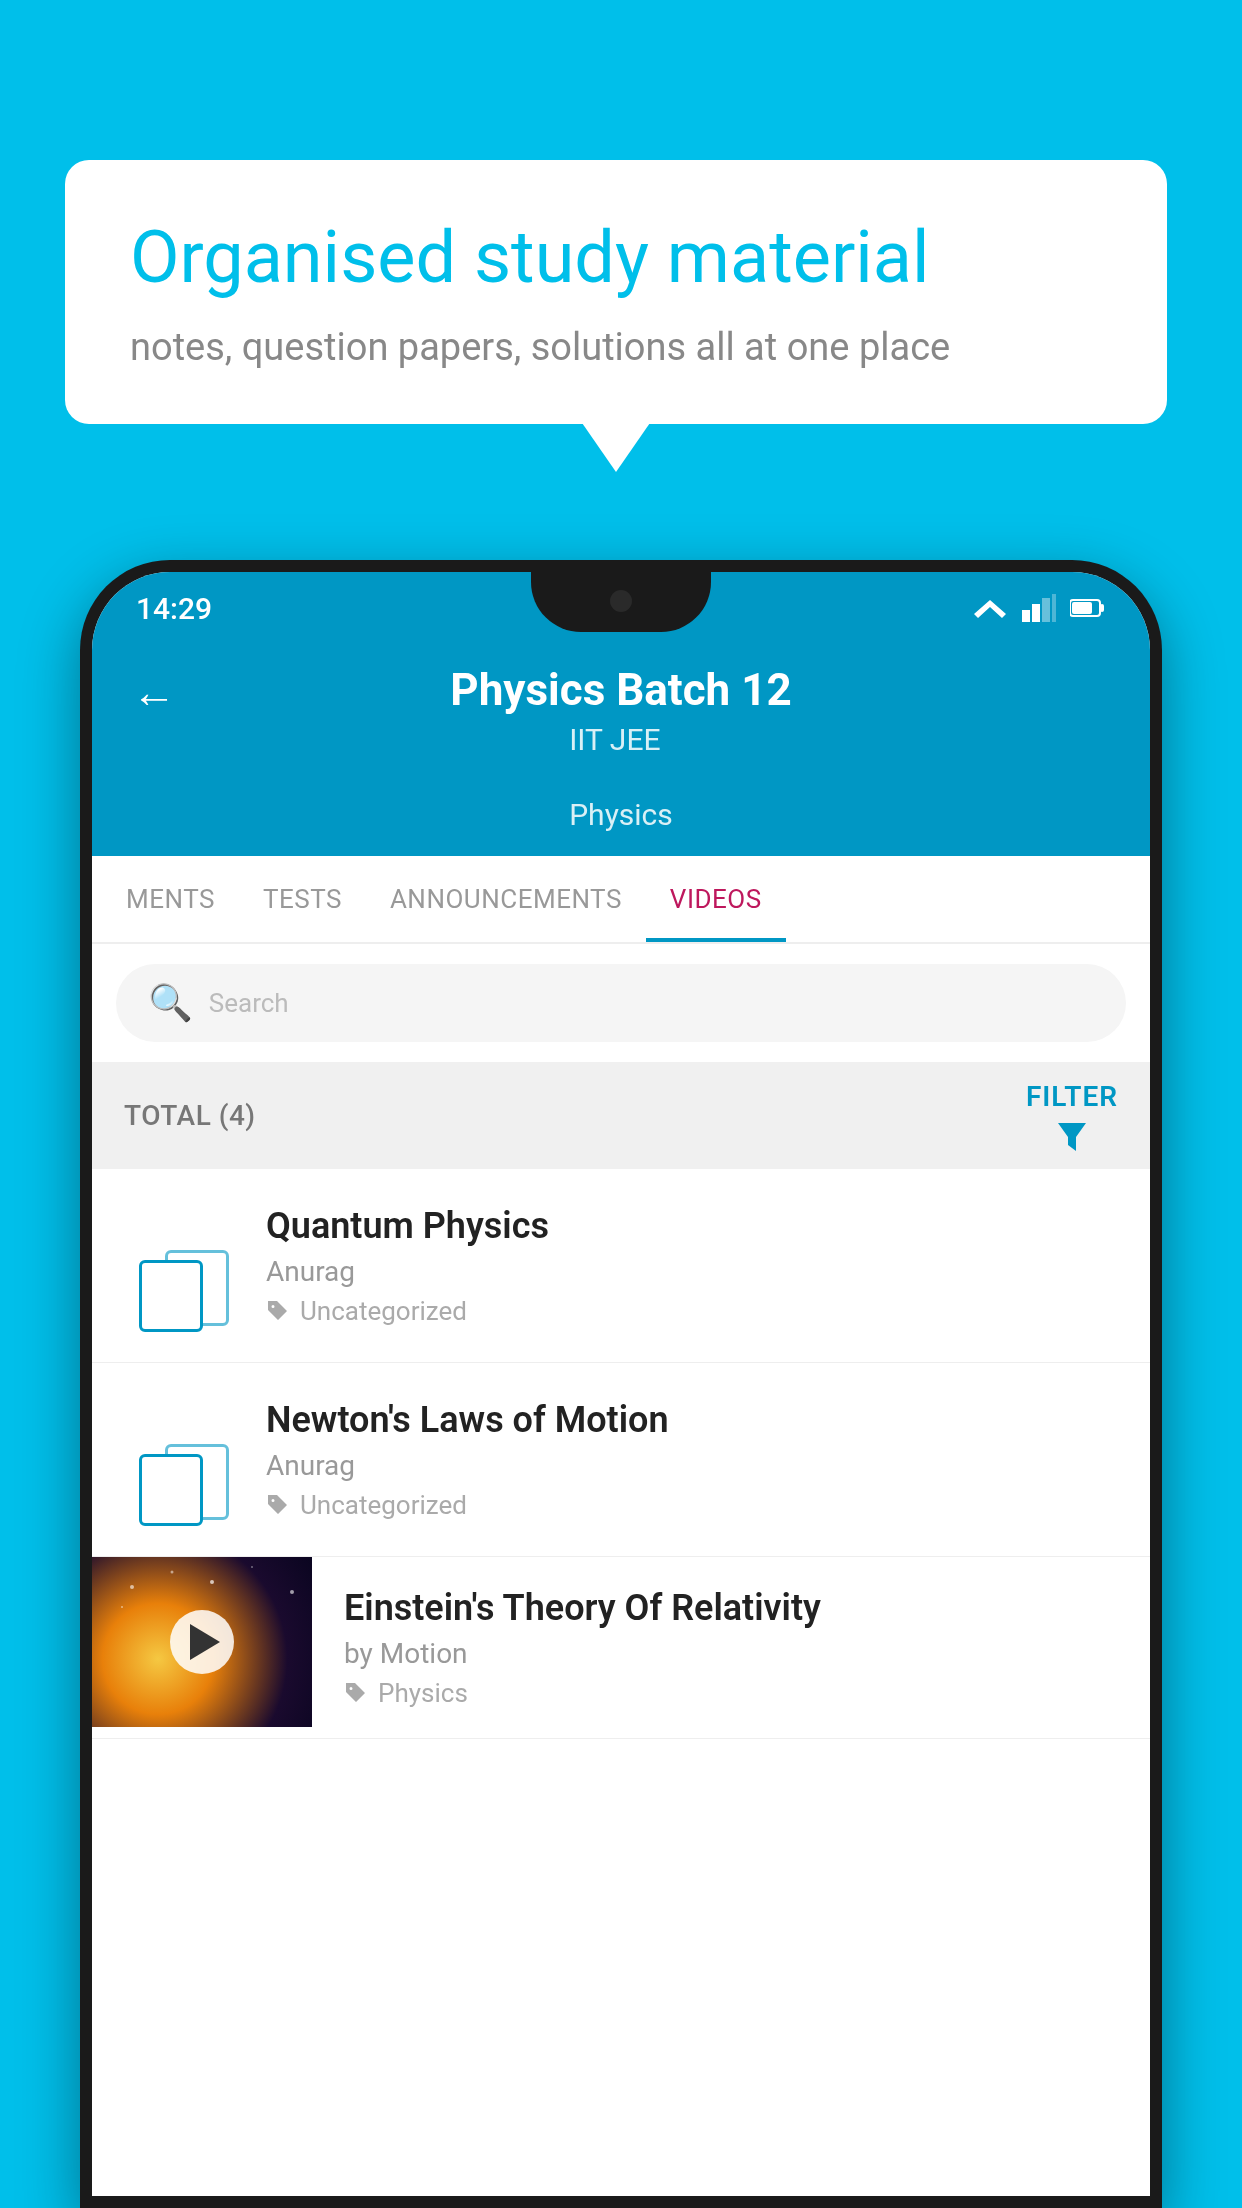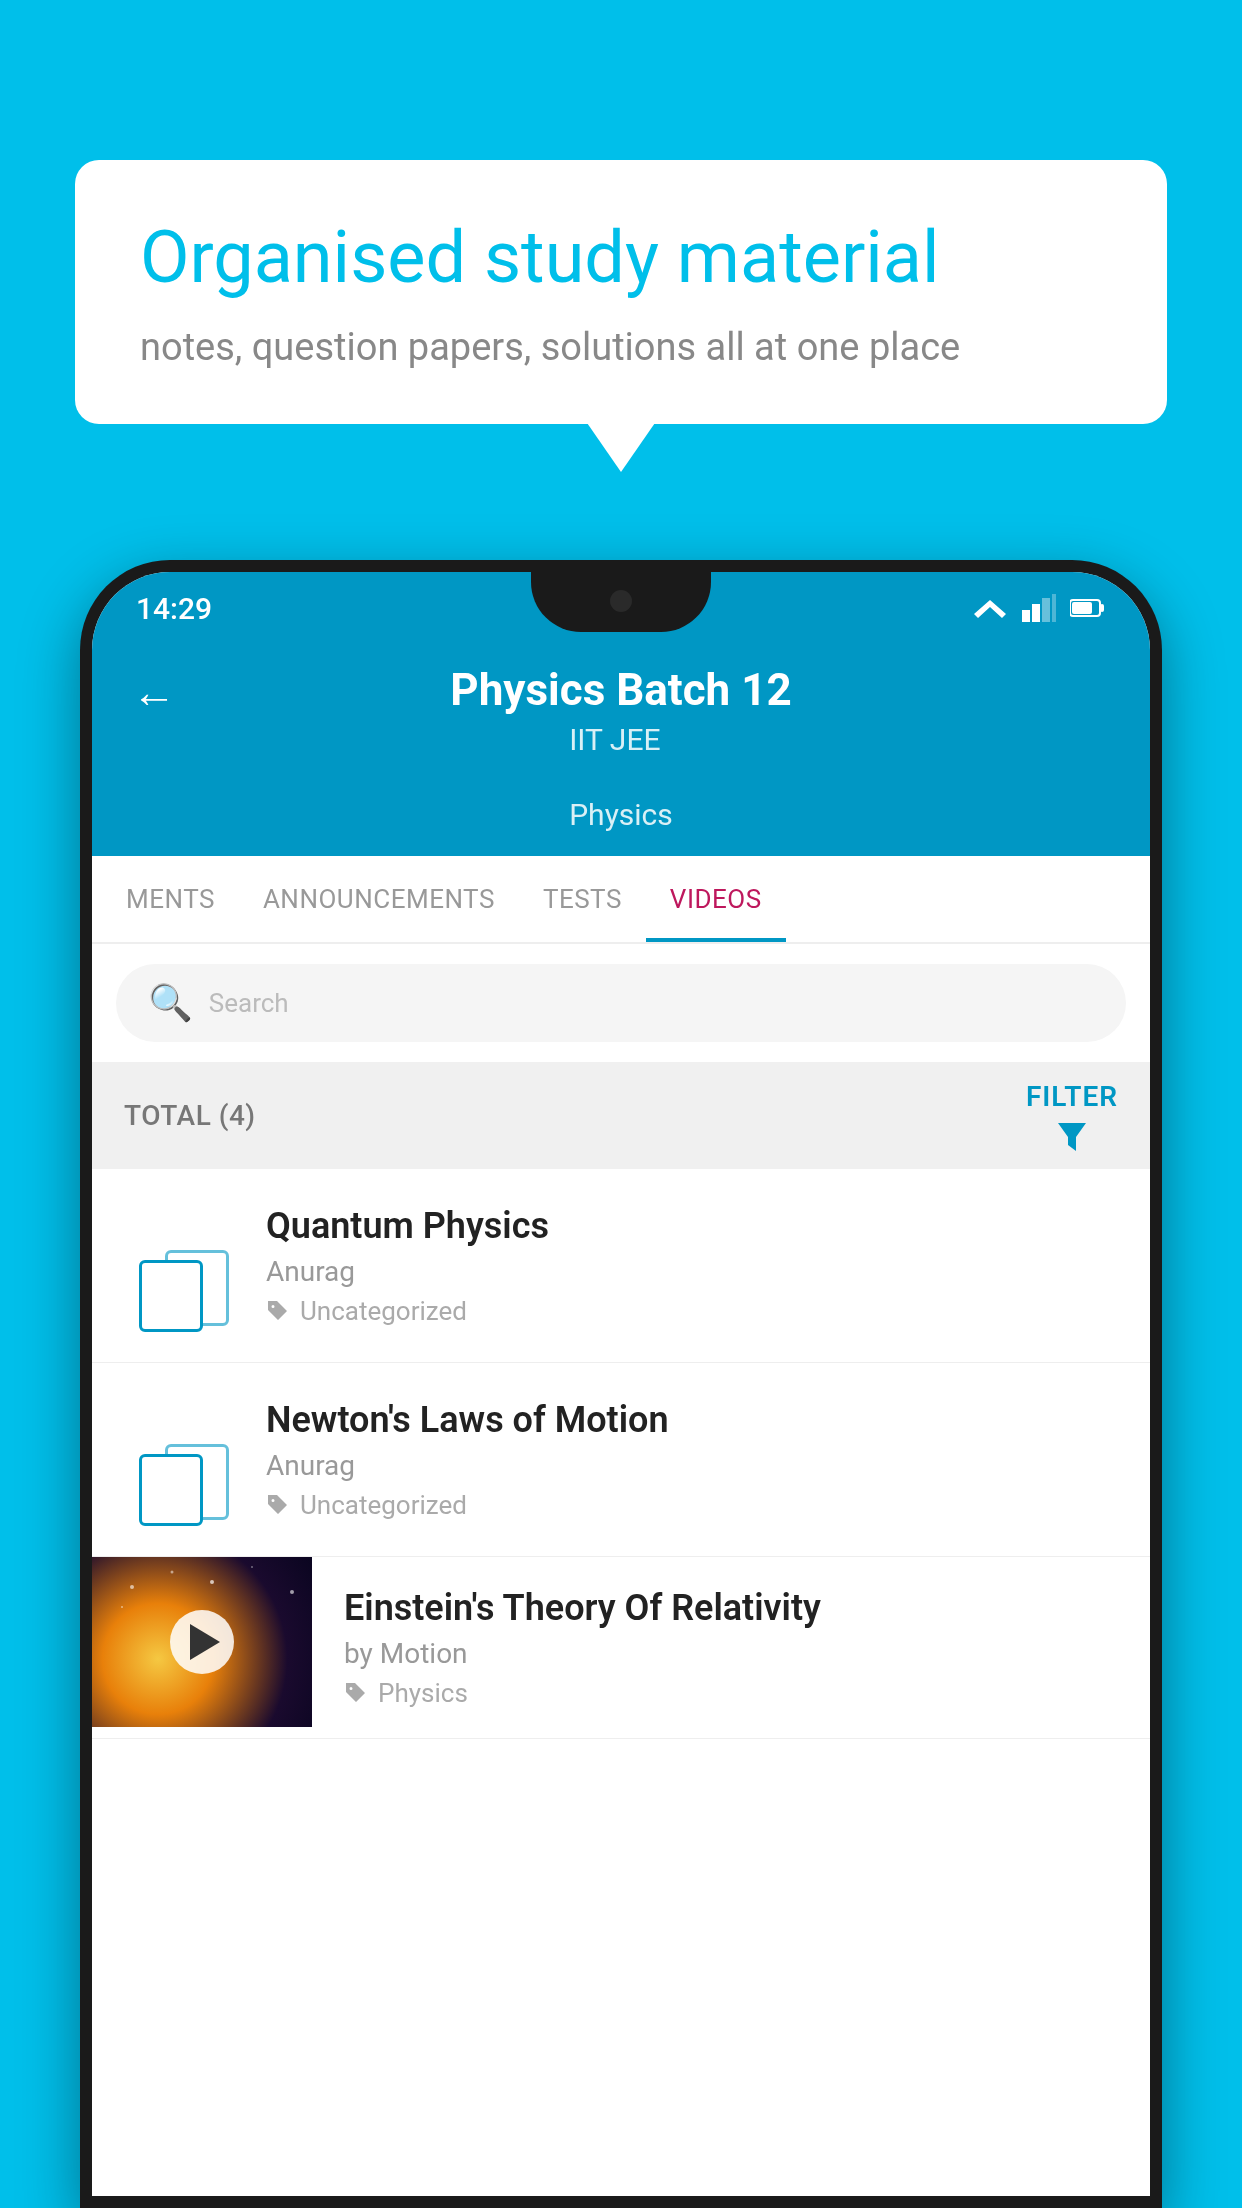--- a/index.html
+++ b/index.html
@@ -10,21 +10,21 @@
       background-color: #00BFEA;
       font-family: 'Roboto', Arial, sans-serif;
       overflow: hidden;
       position: relative;
     }
 
     
     .speech-bubble {
       position: absolute;
       top: 160px;
-      left: 75px;
+      left: 65px;
       right: 75px;
       background: white;
       border-radius: 24px;
       padding: 55px 65px;
     }
 
     .speech-bubble::after {
       content: '';
       position: absolute;
       bottom: -48px;
@@ -421,24 +421,24 @@
           <span> </span>
           <span>Physics</span>
         </div>
       </div>
 
       <div class="tabs">
         <div class="tab">
           <span>MENTS</span>
         </div>
         <div class="tab">
+          <span>TESTS</span>
+        </div>
+        <div class="tab">
           <span>ANNOUNCEMENTS</span>
-        </div>
-        <div class="tab">
-          <span>TESTS</span>
         </div>
         <div class="tab active">
           <span>VIDEOS</span>
         </div>
       </div>
 
       <div class="search-container">
         <div class="search-bar">
           <span class="search-icon">🔍</span>
           <span class="search-text">Search</span>

